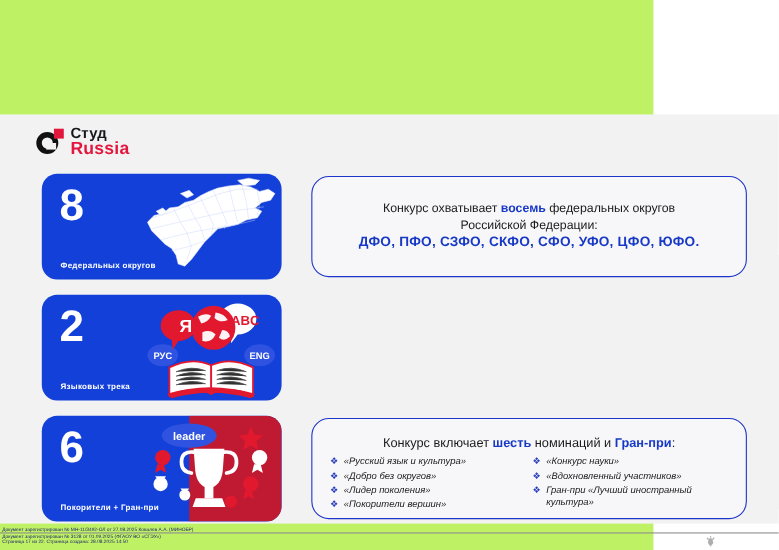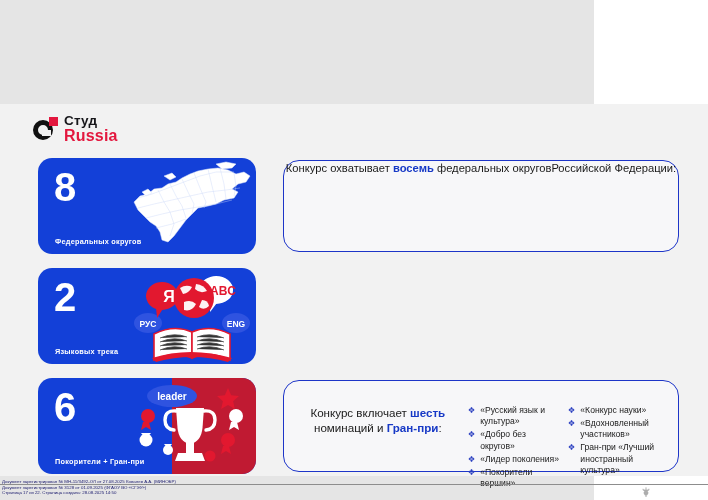--- a/index.html
+++ b/index.html
@@ -2,21 +2,21 @@
 <html><head>
 <meta charset="utf-8">
 <style>
   html,body{margin:0;padding:0;}
   body{
     width:708px;height:500px;overflow:hidden;
     background:#ffffff;
     font-family:"Liberation Sans","DejaVu Sans",sans-serif;
     -webkit-font-smoothing:antialiased;
   }
-  .page{position:relative;width:594px;height:500px;background:#e5e5e5;}
+  .page{position:relative;width:594px;height:500px;background:#bef264;}
   .slide{
     position:absolute;left:0;top:104px;width:708px;height:372px;
     background:#f2f2f2;
   }
 
   
   .logo{position:absolute;left:33px;top:114px;display:flex;align-items:center;gap:6px;}
   .logo-mark{position:relative;width:25px;height:25px;}
   .logo-ring{
     position:absolute;left:0;top:3px;width:20px;height:20px;border-radius:50%;
@@ -50,42 +50,42 @@
   .card .art svg{display:block;width:100%;height:100%;}
 
   
   .redhalf{position:absolute;right:0;top:0;width:84px;height:100%;background:#c01a32;}
 
   
   .panel{
     position:absolute;left:283px;width:396px;
     border:1.6px solid #1d35c8;border-radius:16px;background:#f7f7f9;
     box-sizing:border-box;
-    display:flex;flex-direction:row;justify-content:center;
+    display:flex;flex-direction:column;justify-content:center;
   }
   #panel-1{top:160px;height:92px;}
   #panel-2{top:270px;height:92px;}
-  #panel-3{top:380px;height:92px;padding:24px 10px 5px 10px;justify-content:flex-start;}
+  #panel-3{top:380px;height:92px;padding:14px 10px 5px 10px;justify-content:flex-start;}
   .ptext{
     text-align:center;font-size:11.2px;color:#1a1a1a;line-height:15px;
   }
   .ptext b{color:#1739c6;}
   .ptext .big{font-size:12.4px;font-weight:bold;color:#1739c6;letter-spacing:.2px;}
   .ptitle{
     text-align:center;font-size:11.6px;color:#1a1a1a;line-height:15px;margin-bottom:4px;
   }
   .ptitle b{color:#1739c6;}
   .noms{display:flex;gap:6px;padding:0 6px;}
   .nomcol{flex:1;}
   .nom{
     display:flex;align-items:flex-start;gap:5px;font-size:8.6px;color:#1a1a1a;
     line-height:11.4px;margin-bottom:1.5px;
   }
   .nom .bl{color:#2a3fc0;font-size:8.4px;line-height:11.4px;flex:0 0 auto;}
-  .nom .tx{flex:1;}
+  .nom .tx{flex:1;font-style:italic;}
 
   
   .footrule{position:absolute;left:0;top:484px;width:708px;height:1px;background:#8d8d8d;}
   .footer{
     position:absolute;left:2px;top:479px;width:430px;
     font-family:"Liberation Sans","DejaVu Sans",sans-serif;
     font-size:4.4px;line-height:5.6px;color:#1b1b6e;white-space:nowrap;
   }
   .emblem{position:absolute;left:640px;top:486px;width:12px;height:12px;opacity:.55;}
   .emblem svg{display:block;}
@@ -217,20 +217,23 @@
         </g>
       </svg>
     </div>
   </div>
 
   <div class="panel" id="panel-1">
     <div class="ptext">
       <span>Конкурс охватывает </span><b>восемь</b><span> федеральных округов</span>
     </div>
     <div class="ptext">Российской Федерации:</div>
+    <div class="ptext">
+      <span class="big">ДФО, ПФО, СЗФО, СКФО, СФО, УФО, ЦФО, ЮФО.</span>
+    </div>
   </div>
 
 
   <div class="panel" id="panel-3">
     <div class="ptitle">
       <span>Конкурс включает </span><b>шесть</b><span> номинаций и </span><b>Гран-при</b><span>:</span>
     </div>
     <div class="noms">
       <div class="nomcol">
         <div class="nom">

